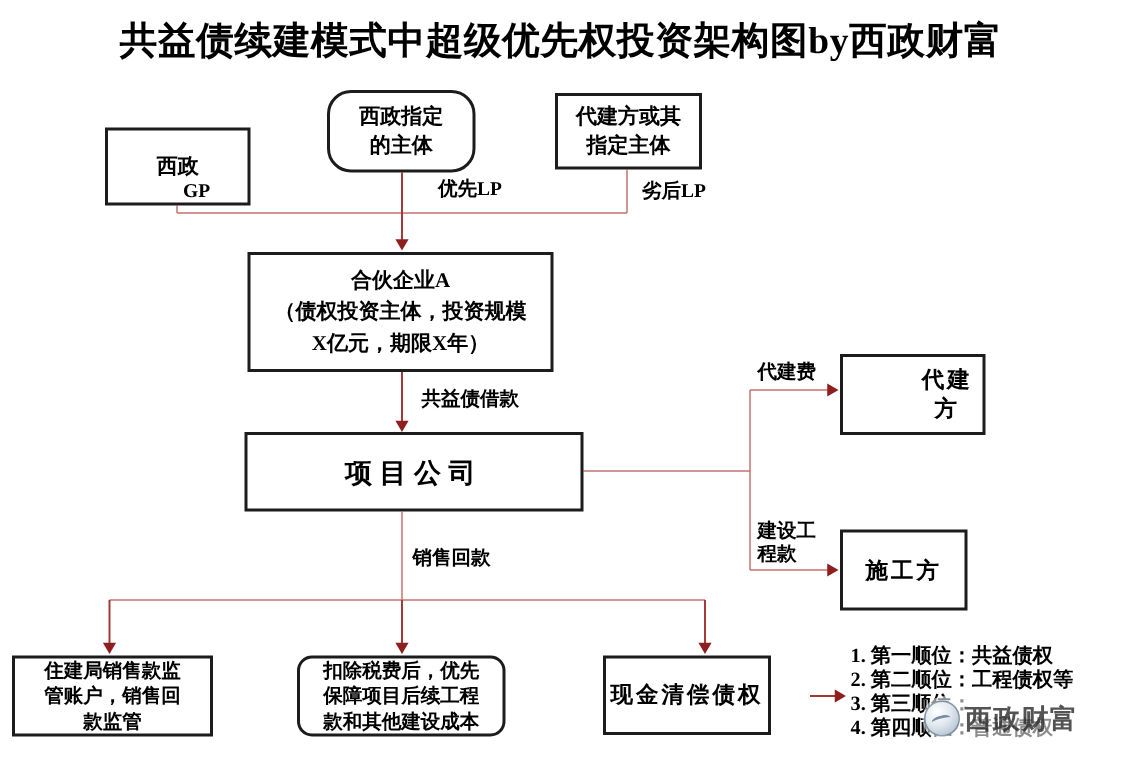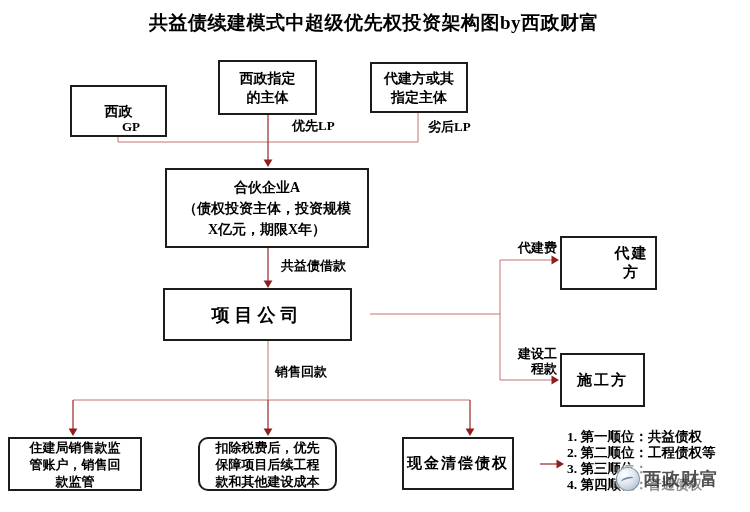--- a/index.html
+++ b/index.html
@@ -2,36 +2,36 @@
 <html><head>
 <meta charset="utf-8">
 <style>
   html,body{margin:0;padding:0;background:#fff;}
   .canvas{
     position:relative;width:750px;height:512px;background:#ffffff;overflow:hidden;
     font-family:"Liberation Serif","DejaVu Serif",serif;color:#000;
   }
   .title{
     position:absolute;top:10px;left:0;width:748px;text-align:center;
-    font-size:19px;font-weight:bold;letter-spacing:.5px;
+    font-size:25px;font-weight:bold;letter-spacing:.5px;
   }
   .connectors{position:absolute;top:0;left:0;width:750px;height:512px;pointer-events:none;}
   .node{
     position:absolute;border:2px solid #1c1c1c;background:#fff;
     display:flex;align-items:center;justify-content:center;text-align:center;
     font-weight:bold;box-sizing:border-box;
   }
   .ml{white-space:pre-line;}
   .fs14{font-size:14px;line-height:19px;}
-  .fs13{font-size:13px;line-height:17px;}
+  .fs13{font-size:13px;line-height:17px;font-family:Liberation Mono, monospace;}
   .big{font-size:18px;letter-spacing:5px;}
   .mid{font-size:15px;letter-spacing:2px;}
   .edge-label{
     position:absolute;font-weight:bold;font-size:13px;line-height:15px;
-    white-space:pre-line;text-align:right;
+    white-space:pre-line;text-align:left;
   }
   .priority{
     position:absolute;left:567px;top:429px;width:185px;
     font-weight:bold;font-size:13.5px;line-height:16px;
   }
   .priority div{white-space:nowrap;}
   .watermark{
     position:absolute;left:615px;top:464px;height:30px;display:flex;align-items:center;
     gap:3px;background:rgba(255,255,255,.55);border-radius:15px;padding:0 4px 0 1px;
   }
@@ -94,37 +94,37 @@
     <g>
       <line x1="540" y1="464" x2="557" y2="464" stroke="#a13636" stroke-width="1.3"></line>
       <polygon points="556.5,459.6 556.5,468.4 564,464" fill="#8e1f1f"></polygon>
     </g>
   </svg>
 
   <div class="node fs14" style="left:70px;top:56px;width:97px;height:52px;margin-top:29px;">
     <span>西政</span>
   </div>
 
-  <div class="node fs14 ml" style="left:218px;top:60px;width:99px;height:55px;">
+  <div class="node fs14 ml" style="left:218px;top:60px;width:99px;height:55px;border-radius:16px;">
     <span class="ml">西政指定
 的主体</span>
   </div>
 
   <div class="node fs14 ml" style="left:370px;top:62px;width:98px;height:51px;">
     <span class="ml">代建方或其
 指定主体</span>
   </div>
 
   <div class="node fs14 ml" style="left:165px;top:168px;width:204px;height:80px;line-height:21px;justify-content:center;">
     <span class="ml">合伙企业A
 （债权投资主体，投资规模
 X亿元，期限X年）</span>
   </div>
 
-  <div class="node big" style="left:163px;top:288px;width:189px;height:53px;align-items:center;">
+  <div class="node big" style="left:163px;top:288px;width:226px;height:53px;align-items:center;">
     <span>项目公司</span>
   </div>
 
   <div class="node mid" style="left:560px;top:236px;width:97px;height:54px;padding-left:46px;">
     <span>代建方</span>
   </div>
 
   <div class="node mid" style="left:560px;top:353px;width:85px;height:54px;">
     <span>施工方</span>
   </div>

